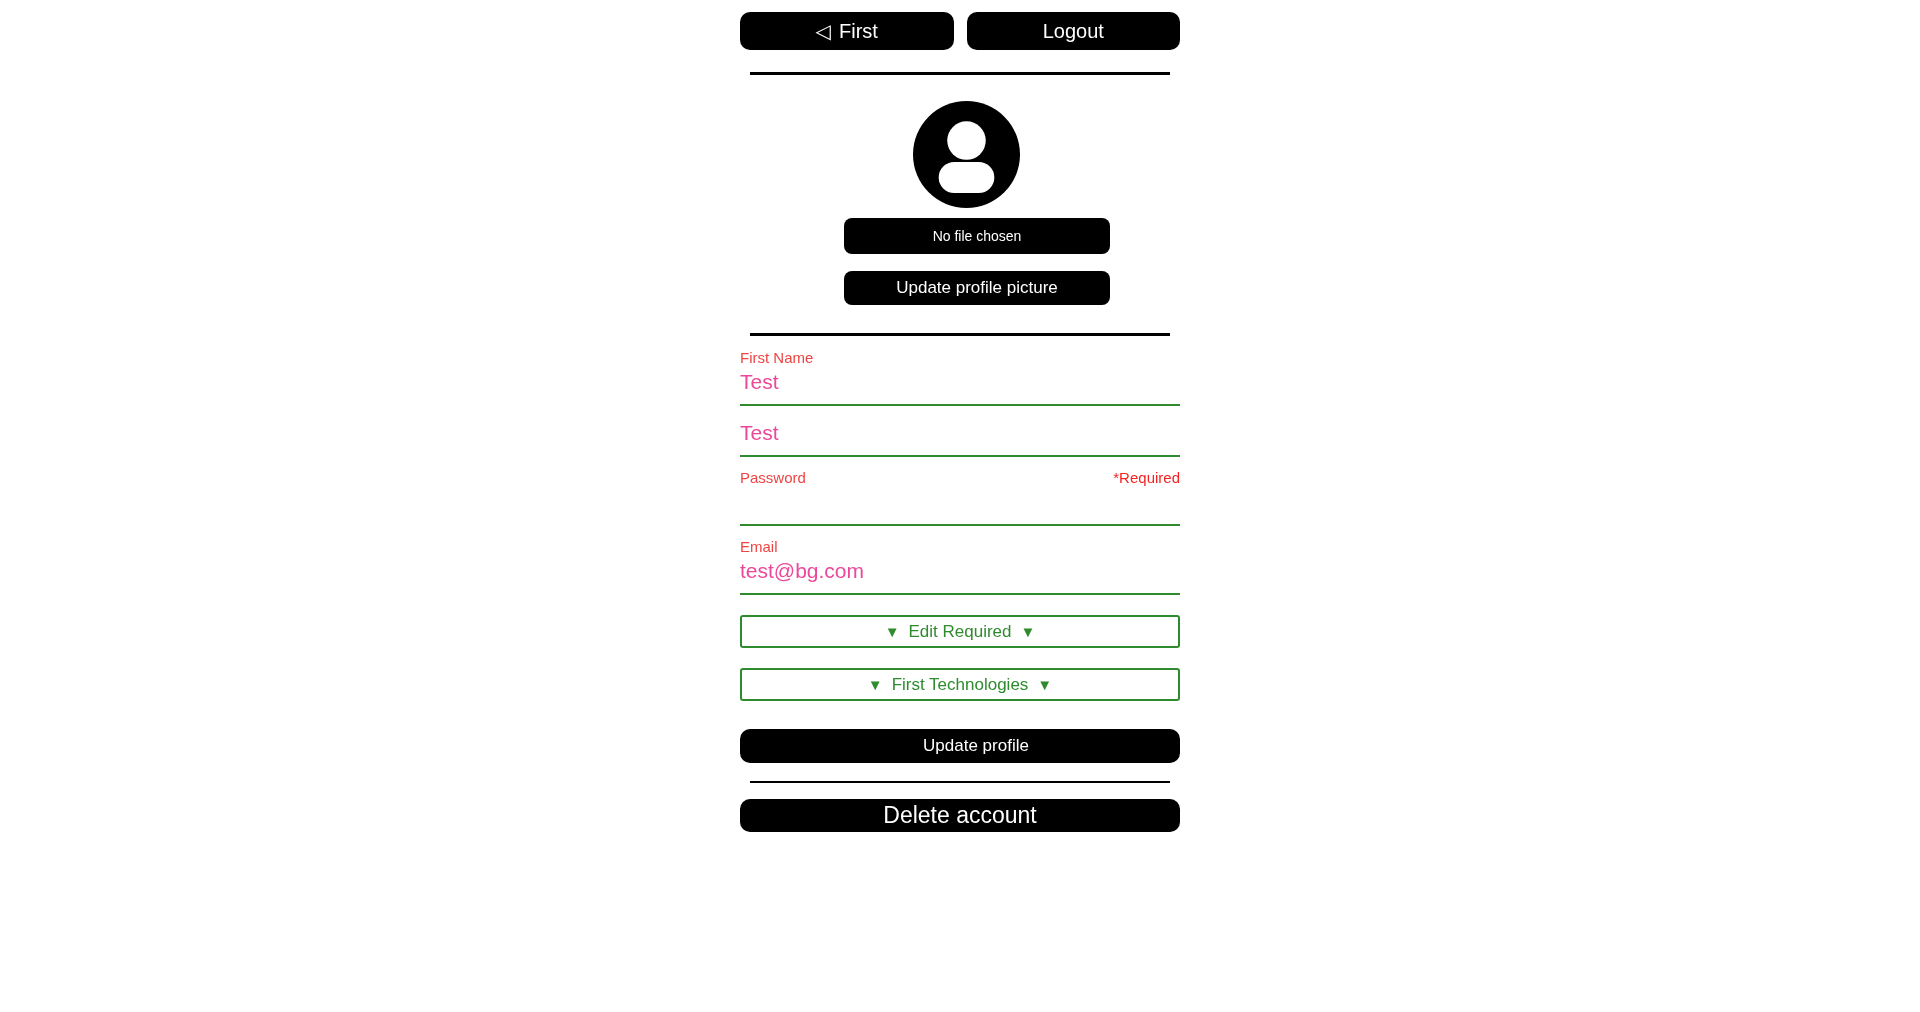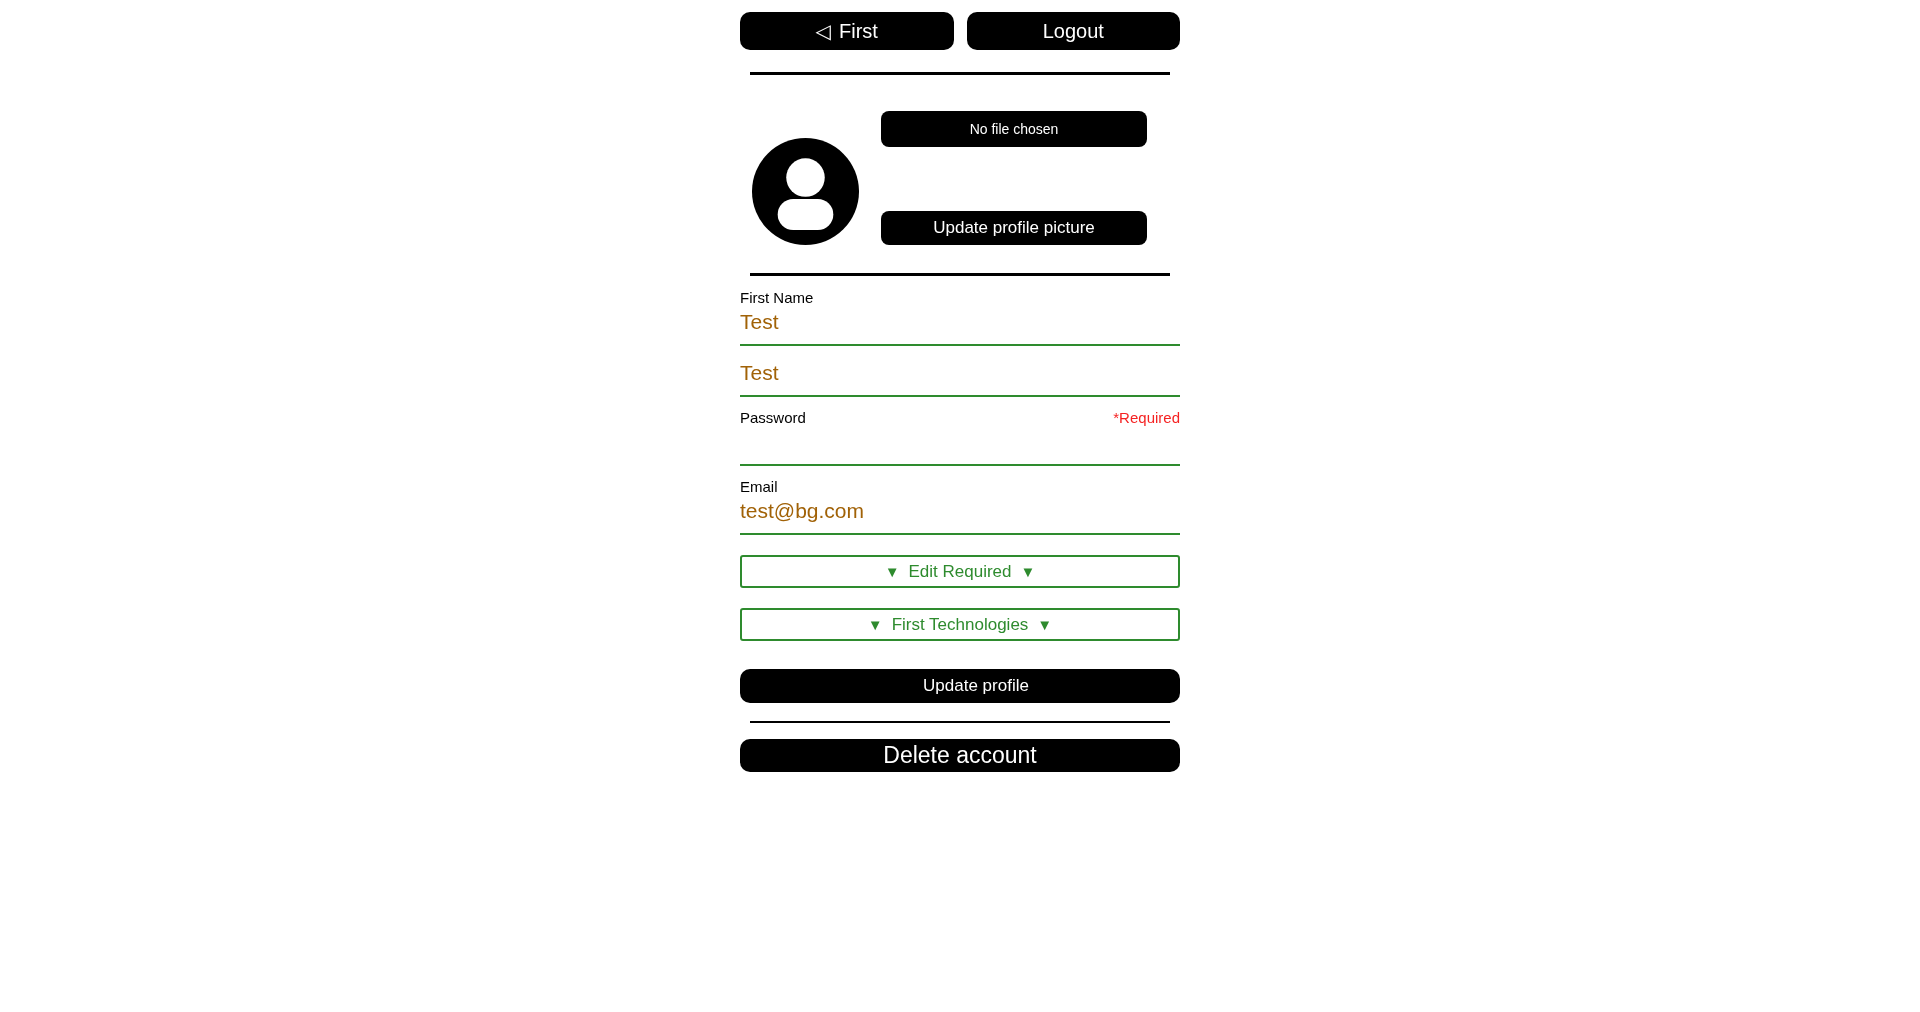--- a/index.html
+++ b/index.html
@@ -39,23 +39,24 @@
   .divider {
     width: 420px;
     height: 3px;
     background: #000000;
     border: none;
     margin: 22px auto 0 auto;
   }
   
   .avatar-row {
     display: flex;
-    align-items: flex-end;
+    align-items: center;
     margin-top: 26px;
     padding-left: 12px;
+    flex-direction: column;
   }
   .avatar-row svg { display: block; }
   .pic-buttons {
     margin-left: 22px;
     margin-top: 10px;
     width: 266px;
     display: flex;
     flex-direction: column;
     gap: 17px;
   }
@@ -63,46 +64,45 @@
     width: 100%;
     height: 36px;
     font-size: 14px;
     border-radius: 8px;
   }
   .update-pic-btn {
     width: 100%;
     height: 34px;
     font-size: 17px;
     border-radius: 8px;
-    margin-top: 47px;
   }
   .divider.below-avatar { margin-top: 28px; }
   
   .form { margin-top: 13px; }
   .field { margin-bottom: 12px; }
   .label-row {
     display: flex;
     justify-content: space-between;
     align-items: baseline;
     line-height: 18px;
   }
   .field-label {
-    color: #000000;
+    color: #ef4444;
     font-size: 15px;
   }
   .required-note {
     color: #f52222;
     font-size: 15px;
   }
   .field input {
     width: 100%;
     border: none;
     outline: none;
     background: transparent;
-    color: #a16207;
+    color: #ec4899;
     font-family: "Liberation Sans", sans-serif;
     font-size: 21px;
     padding: 3px 0 10px 0;
     border-bottom: 2px solid #2e8b2e;
     border-radius: 0;
   }
   
   .edit-btn {
     width: 100%;
     margin-top: 20px;

